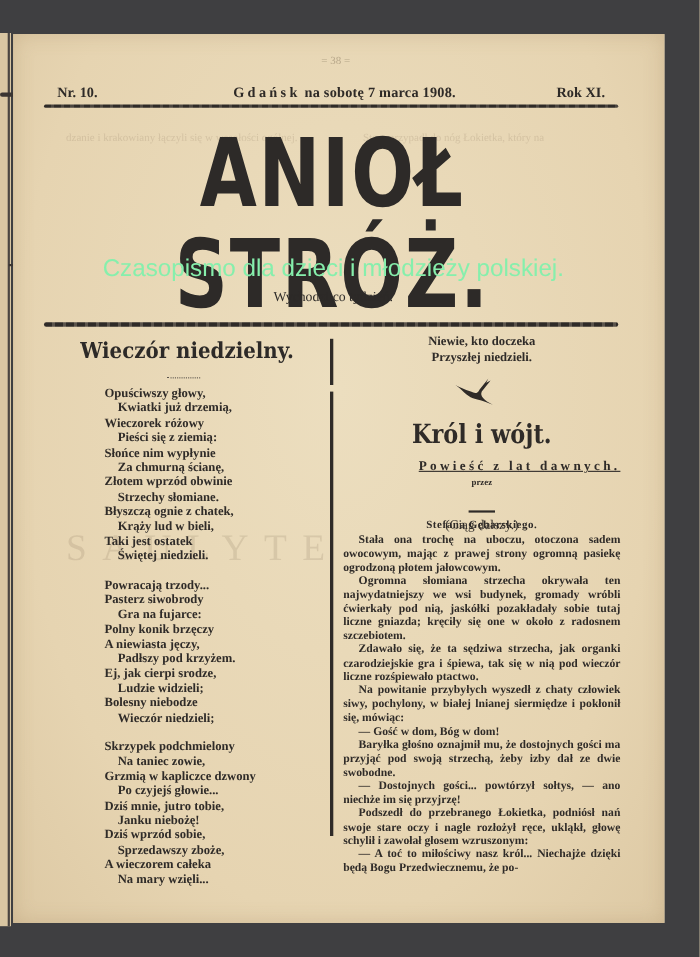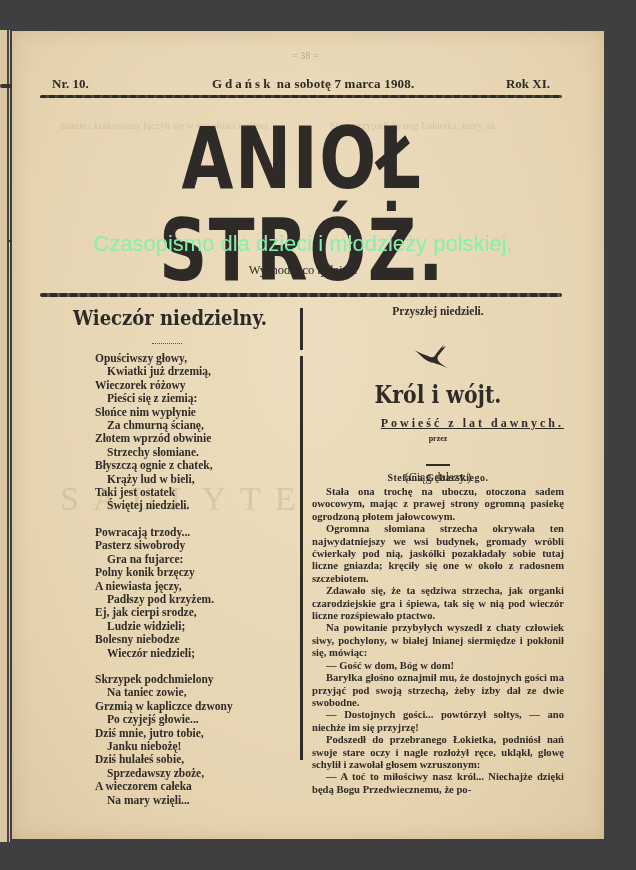--- a/index.html
+++ b/index.html
@@ -184,29 +184,30 @@
     <div class="line">Bolesny niebodze</div>
     <div class="line indent">Wieczór niedzieli;</div>
   </div>
   <div class="stanza">
     <div class="line">Skrzypek podchmielony</div>
     <div class="line indent">Na taniec zowie,</div>
     <div class="line">Grzmią w kapliczce dzwony</div>
     <div class="line indent">Po czyjejś głowie...</div>
     <div class="line">Dziś mnie, jutro tobie,</div>
     <div class="line indent">Janku niebożę!</div>
-    <div class="line">Dziś hulałeś sobie,</div>
+    <div class="line">Dziś wprzód sobie,</div>
     <div class="line indent">Sprzedawszy zboże,</div>
     <div class="line">A wieczorem całeka</div>
     <div class="line indent">Na mary wzięli...</div>
   </div>
 </div>
 
 <div class="right-col">
   <div class="closing-lines">
+    <div>Niewie, kto doczeka</div>
     <div>Przyszłej niedzieli.</div>
   </div>
   <svg class="swallow" viewBox="0 0 40 26">
     <path d="M2 6 C8 10, 12 16, 18 18 C22 19, 26 20, 36 24 C28 20, 24 16, 26 12 L34 2 L30 4 L32 0 L24 10 C22 14, 20 14, 16 12 C10 10, 6 8, 2 6 Z" fill="#2f2b28"></path>
   </svg>
   <div class="story-title">Król i wójt.</div>
   <div class="story-sub">Powieść z lat dawnych.</div>
   <div class="story-by">przez</div>
   <div class="story-author">Stefana Gębarskiego.</div>
   <div class="short-rule"></div>

